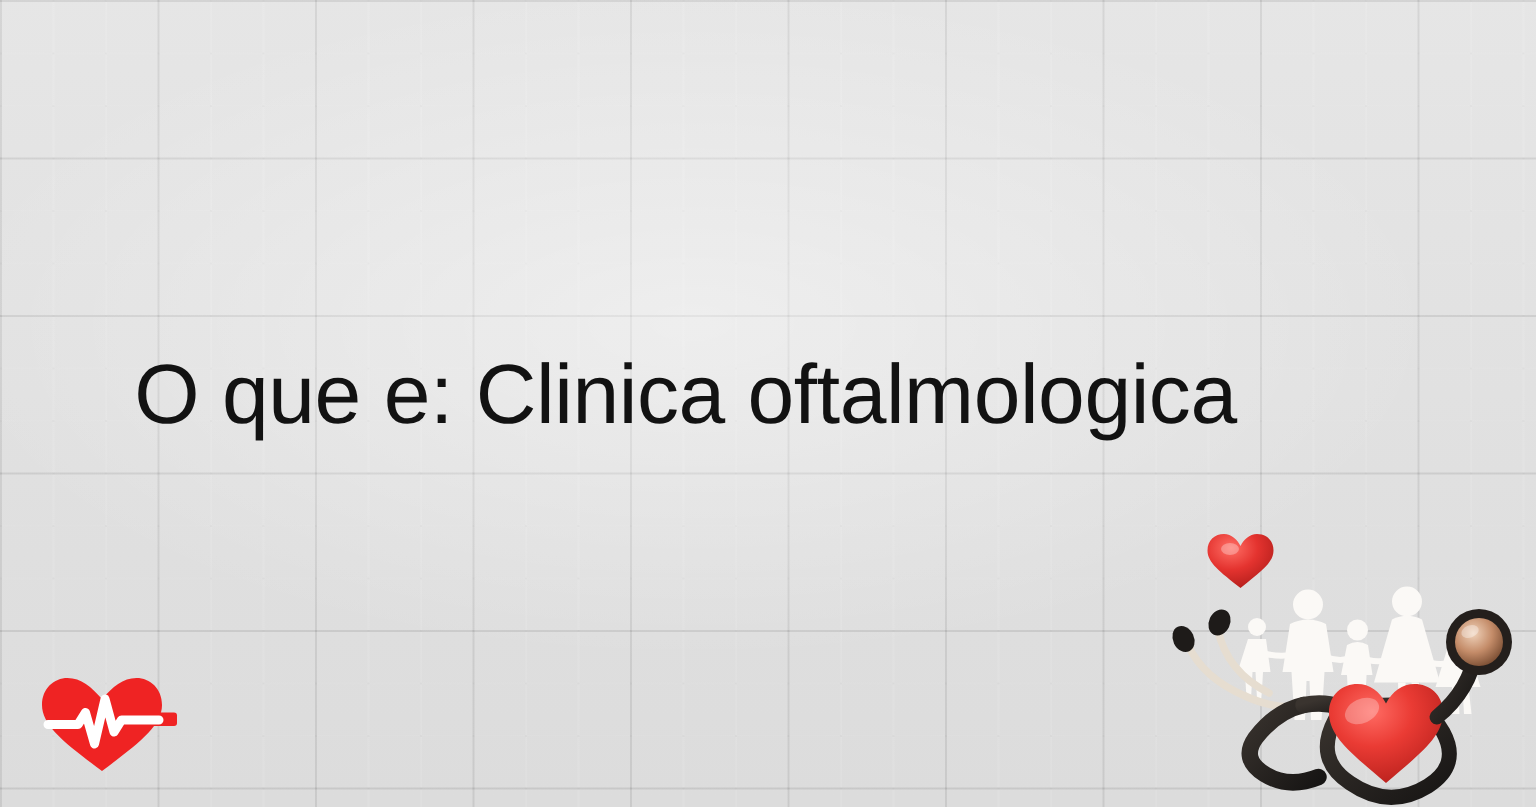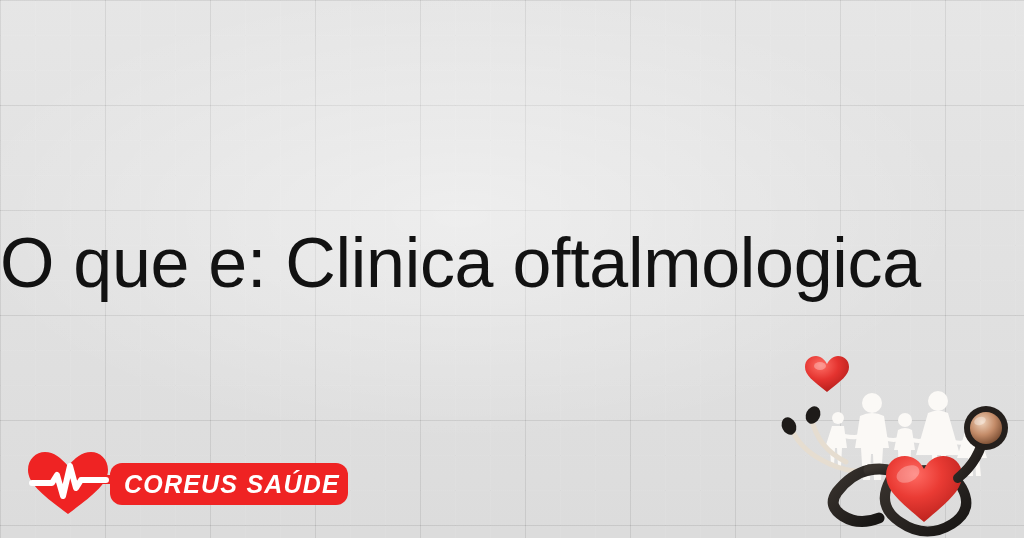--- a/index.html
+++ b/index.html
@@ -56,21 +56,21 @@
 
   
   .title {
     position: absolute;
     left: 0;
     top: 232px;
     width: 1024px;
     text-align: center;
     padding-right: 110px;
     box-sizing: border-box;
-    font-size: 70px;
+    font-size: 56px;
     line-height: 62px;
     font-weight: 400;
     color: #121212;
     letter-spacing: -0.3px;
     white-space: nowrap;
   }
 
   
   .brand {
     position: absolute;
@@ -144,23 +144,20 @@
 
     <div class="brand-connector"></div>
 
     <span class="brand-heart">
       <svg viewBox="0 0 84 66" width="84" height="66" aria-hidden="true">
         <path d="M42 64 C18 46 2 34 2 20 C2 9 10 2 19 2 C28 2 35 8 42 16 C49 8 56 2 65 2 C74 2 82 9 82 20 C82 34 66 46 42 64 Z" fill="#ef2323"></path>
         <path d="M6 33 H26 L31 25 L37 46 L44 16 L50 38 L55 30 H80" fill="none" stroke="#ffffff" stroke-width="6" stroke-linecap="round" stroke-linejoin="round"></path>
       </svg>
     </span>
 
-    <div class="brand-badge">
-      <span class="brand-badge-text">COREUS SAÚDE</span>
-    </div>
   </div>
 
   <div class="illustration">
     <svg viewBox="0 0 252 190" width="252" height="190" aria-hidden="true">
       <defs>
         <radialGradient id="gHeartBig" cx="38%" cy="28%" r="78%">
           <stop offset="0%" stop-color="#ff6b63"></stop>
           <stop offset="45%" stop-color="#ea3b34"></stop>
           <stop offset="100%" stop-color="#b8201c"></stop>
         </radialGradient>

